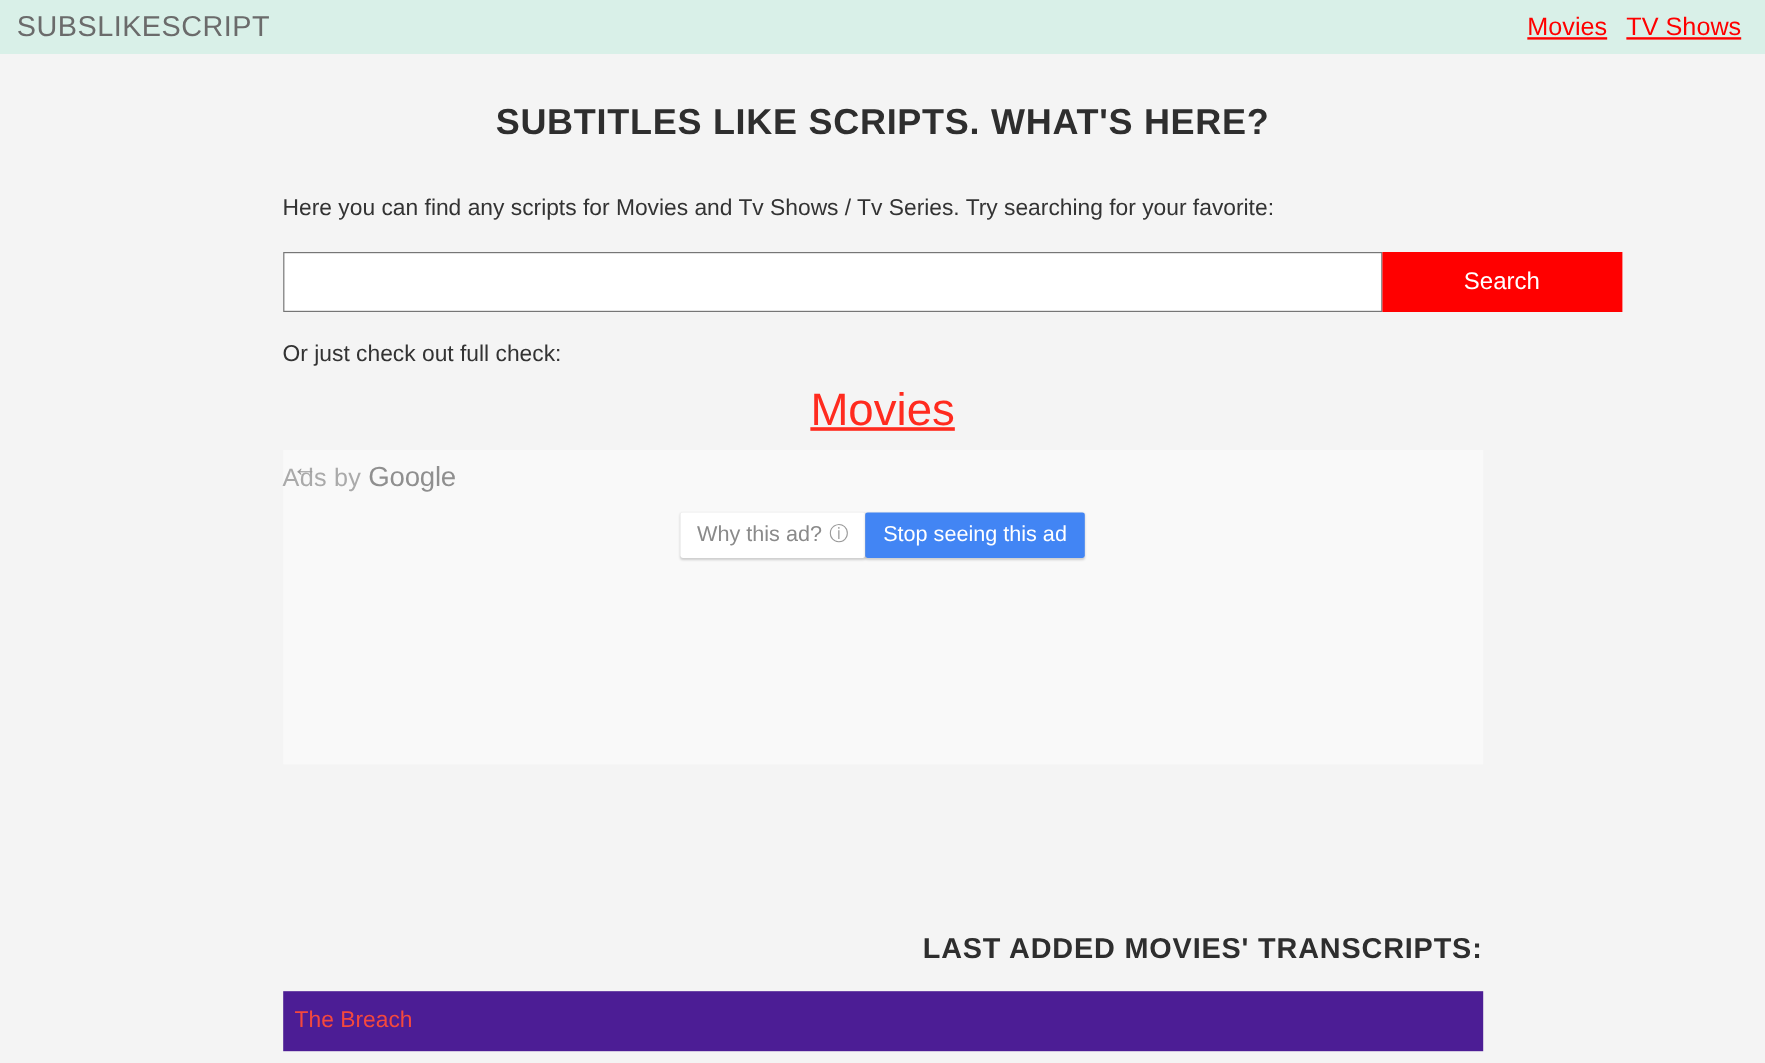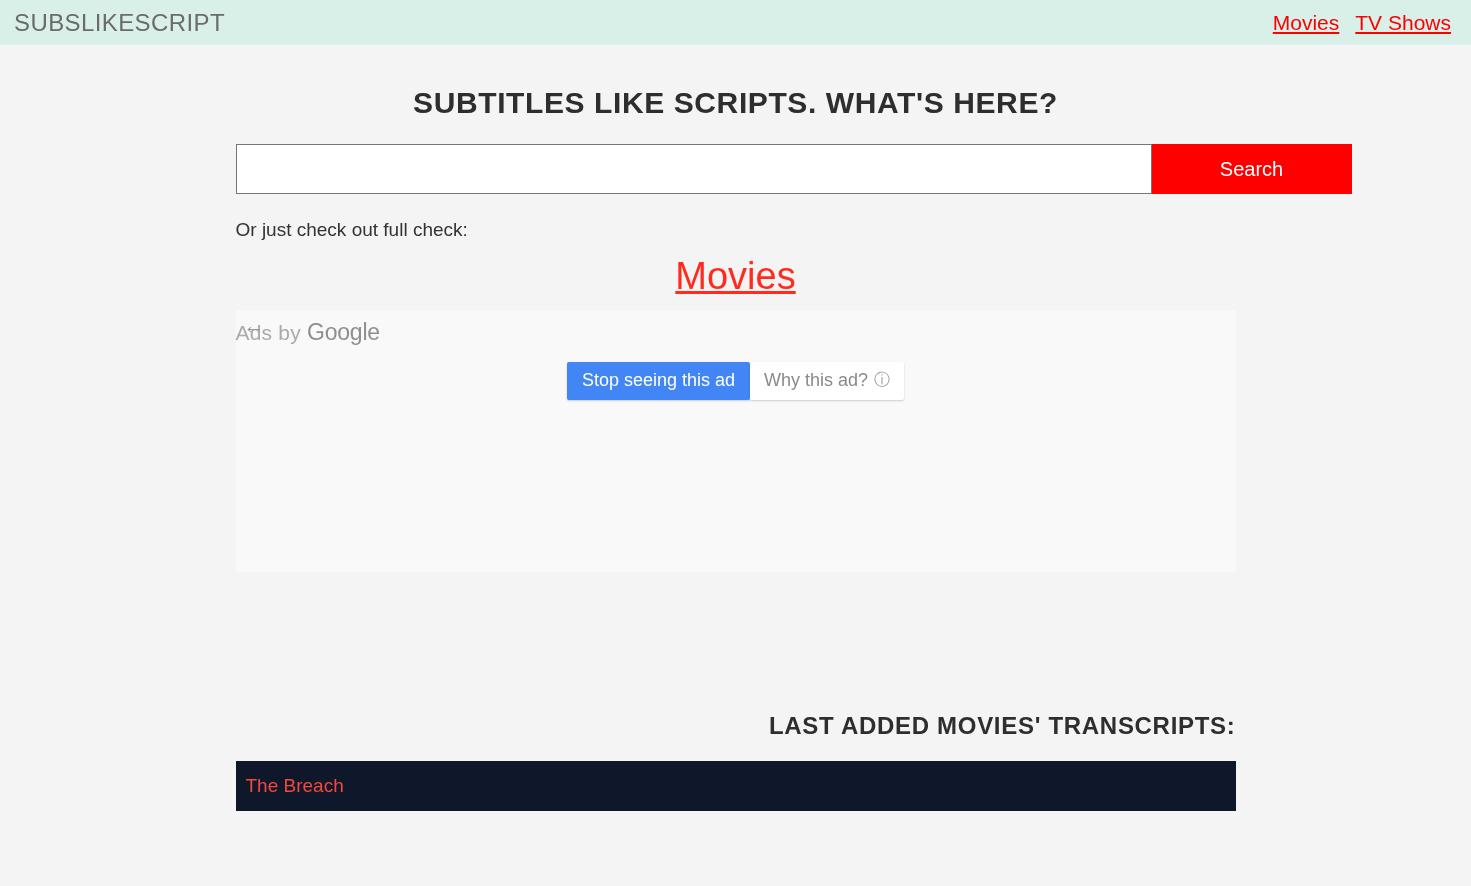--- a/index.html
+++ b/index.html
@@ -207,21 +207,21 @@
     padding-top: 140px;
     text-align: right;
   }
   #transcript-list {
     list-style: none;
     margin: 0;
     padding: 0;
     margin-top: 21px;
   }
   #transcript-list li {
-    background: #0f172a;
+    background: #4c1d95;
     padding: 14px 10px 14px 10px;
     font-size: 19px;
   }
   .transcript-link {
     color: #f4483d;
     text-decoration: none;
     cursor: pointer;
   }
 </style>
 </head>
@@ -232,43 +232,44 @@
   <div id="header-nav">
     <a class="nav-link">Movies</a>
     <a class="nav-link">TV Shows</a>
   </div>
 </div>
 
 <div id="main">
 
   <h1 id="page-title">SUBTITLES LIKE SCRIPTS. WHAT'S HERE?</h1>
 
+  <p id="intro-text">Here you can find any scripts for Movies and Tv Shows / Tv Series. Try searching for your favorite:</p>
 
   <div id="search-form">
     <input id="search-input" type="text" placeholder="" value="" style="">
     <button id="search-button">Search</button>
   </div>
 
   <p id="lists-label">Or just check out full check:</p>
 
   <div id="full-lists">
     <a class="big-link">Movies</a>
   </div>
 
   <div id="ad-panel">
     <div id="ad-back-arrow">←</div>
     <div id="ads-by-google">
       <span>Ads by </span><span class="g-word">Google</span>
     </div>
     <div id="ad-buttons">
-      <button id="stop-seeing-ad">Stop seeing this ad</button>
       <button id="why-this-ad">
         <span>Why this ad?</span>
         <span class="info-glyph">ⓘ</span>
       </button>
+      <button id="stop-seeing-ad">Stop seeing this ad</button>
     </div>
   </div>
 
   <h2 id="last-added-title">LAST ADDED MOVIES' TRANSCRIPTS:</h2>
 
   <ul id="transcript-list">
     <li>
       <a class="transcript-link">The Breach</a>
     </li>
   </ul>

